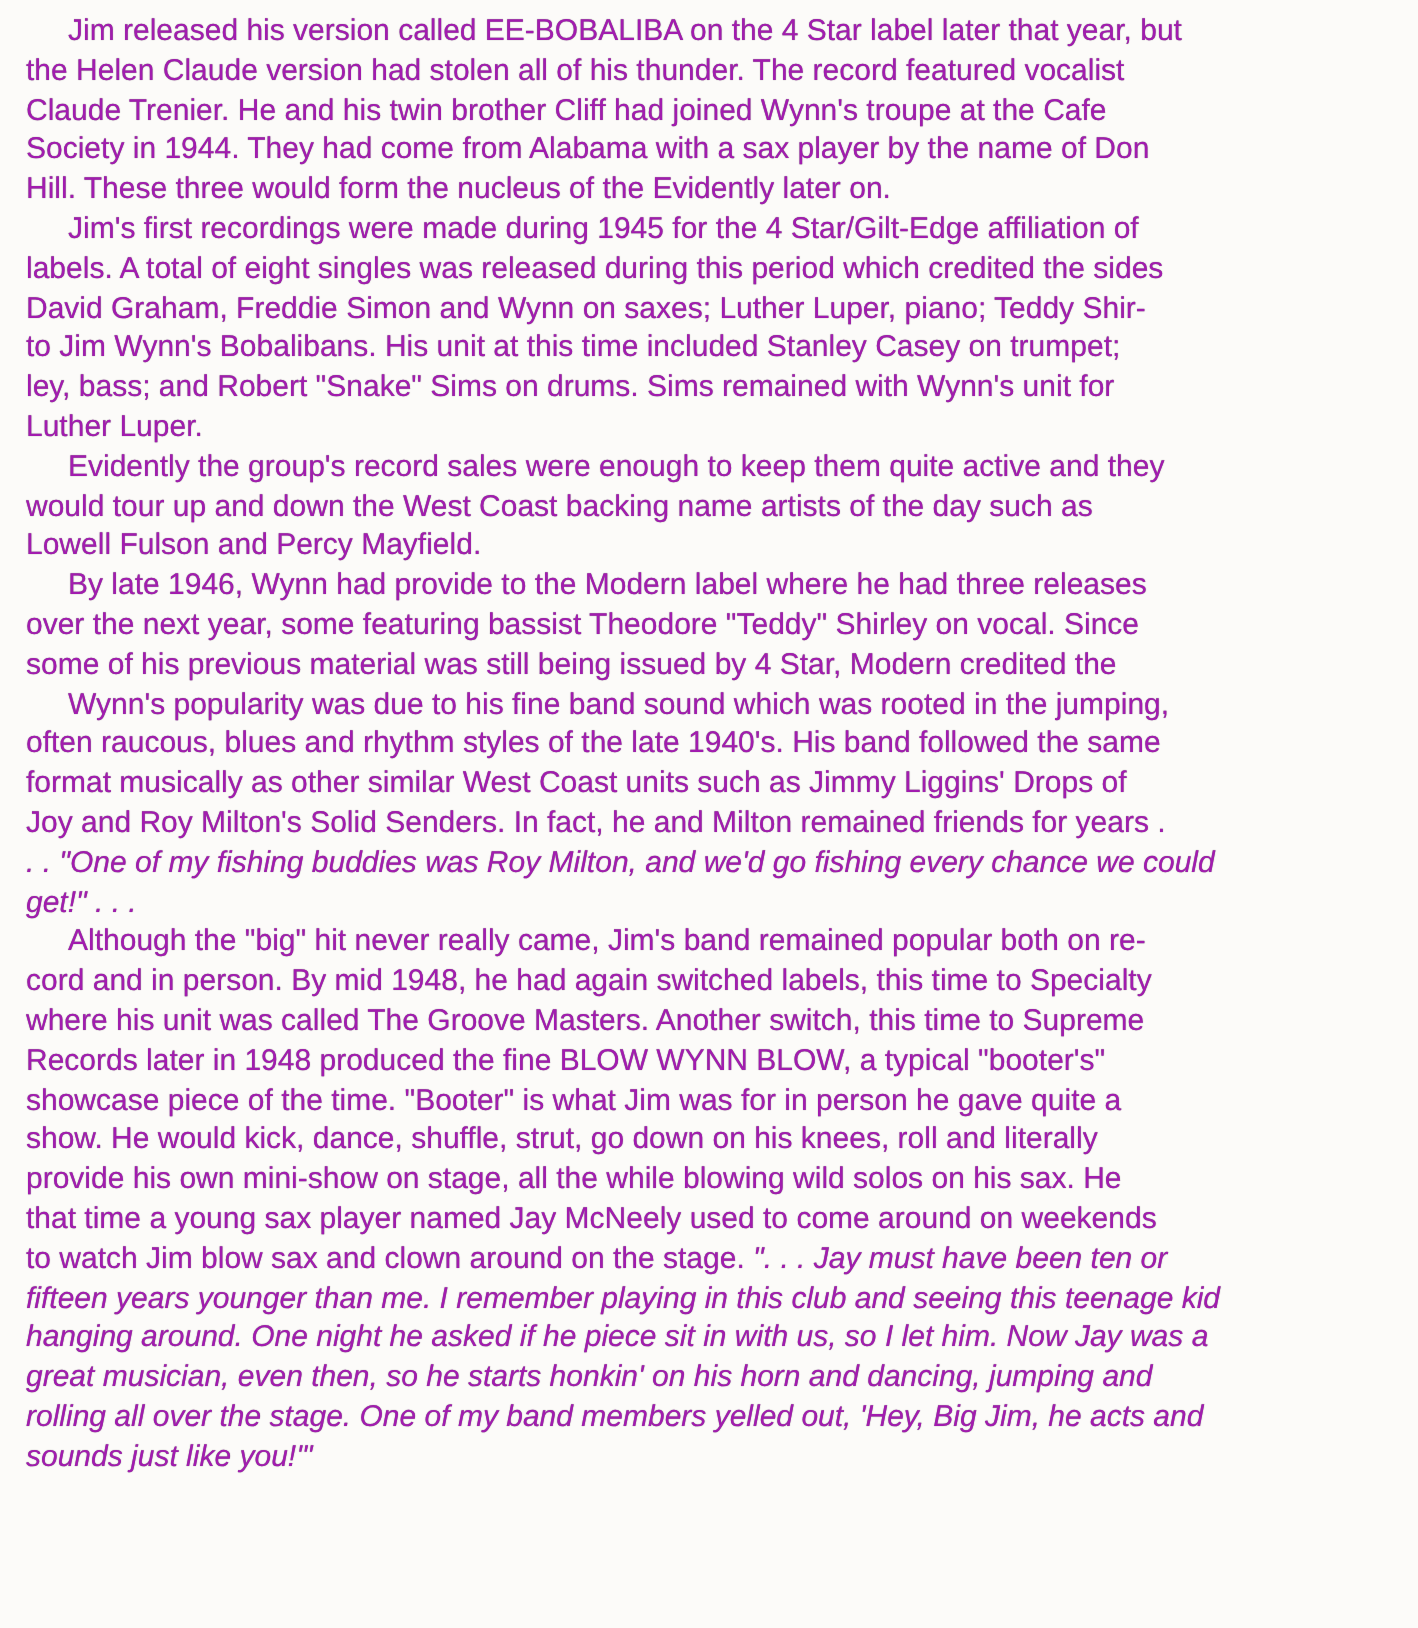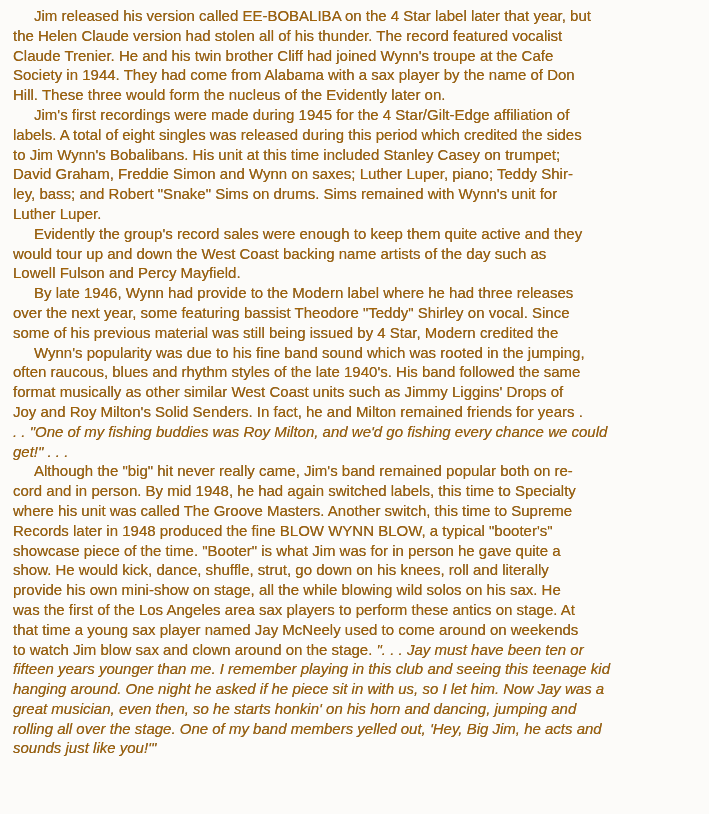--- a/index.html
+++ b/index.html
@@ -7,21 +7,21 @@
   .page {
     position: relative;
     width: 709px;
     height: 814px;
     box-sizing: border-box;
     background: #fcfbf9;
     padding: 6px 10px 0 13px;
     font-family: "Liberation Sans", sans-serif;
     font-size: 15px;
     line-height: 19.8px;
-    color: #a16207;
+    color: #a21caf;
     text-shadow: 0 0 0.5px rgba(40,40,40,0.65);
     overflow: hidden;
   }
   .para { margin: 0; }
   .line { display: block; white-space: pre; }
   .indent { text-indent: 21px; }
   .italic { font-style: italic; }
 </style>
 </head>
 <body>
@@ -32,22 +32,22 @@
     <span class="line indent">Jim released his version called EE-BOBALIBA on the 4 Star label later that year, but</span>
     <span class="line">the Helen Claude version had stolen all of his thunder. The record featured vocalist</span>
     <span class="line">Claude Trenier. He and his twin brother Cliff had joined Wynn's troupe at the Cafe</span>
     <span class="line">Society in 1944. They had come from Alabama with a sax player by the name of Don</span>
     <span class="line">Hill. These three would form the nucleus of the Evidently later on.</span>
   </p>
 
   <p class="para">
     <span class="line indent">Jim's first recordings were made during 1945 for the 4 Star/Gilt-Edge affiliation of</span>
     <span class="line">labels. A total of eight singles was released during this period which credited the sides</span>
+    <span class="line">David Graham, Freddie Simon and Wynn on saxes; Luther Luper, piano; Teddy Shir-</span>
     <span class="line">to Jim Wynn's Bobalibans. His unit at this time included Stanley Casey on trumpet;</span>
-    <span class="line">David Graham, Freddie Simon and Wynn on saxes; Luther Luper, piano; Teddy Shir-</span>
     <span class="line">ley, bass; and Robert "Snake" Sims on drums. Sims remained with Wynn's unit for</span>
     <span class="line">Luther Luper.</span>
   </p>
 
   <p class="para">
     <span class="line indent">Evidently the group's record sales were enough to keep them quite active and they</span>
     <span class="line">would tour up and down the West Coast backing name artists of the day such as</span>
     <span class="line">Lowell Fulson and Percy Mayfield.</span>
   </p>
 
@@ -67,21 +67,20 @@
   </p>
 
   <p class="para">
     <span class="line indent">Although the "big" hit never really came, Jim's band remained popular both on re-</span>
     <span class="line">cord and in person. By mid 1948, he had again switched labels, this time to Specialty</span>
     <span class="line">where his unit was called The Groove Masters. Another switch, this time to Supreme</span>
     <span class="line">Records later in 1948 produced the fine BLOW WYNN BLOW, a typical "booter's"</span>
     <span class="line">showcase piece of the time. "Booter" is what Jim was for in person he gave quite a</span>
     <span class="line">show. He would kick, dance, shuffle, strut, go down on his knees, roll and literally</span>
     <span class="line">provide his own mini-show on stage, all the while blowing wild solos on his sax. He</span>
-    <span class="line">was the first of the Los Angeles area sax players to perform these antics on stage. At</span>
     <span class="line">that time a young sax player named Jay McNeely used to come around on weekends</span>
     <span class="line"><span>to watch Jim blow sax and clown around on the stage. </span><span class="italic">". . . Jay must have been ten or</span></span>
     <span class="line italic">fifteen years younger than me. I remember playing in this club and seeing this teenage kid</span>
     <span class="line italic">hanging around. One night he asked if he piece sit in with us, so I let him. Now Jay was a</span>
     <span class="line italic">great musician, even then, so he starts honkin' on his horn and dancing, jumping and</span>
     <span class="line italic">rolling all over the stage. One of my band members yelled out, 'Hey, Big Jim, he acts and</span>
     <span class="line italic">sounds just like you!'"</span>
   </p>
 
 </div>

